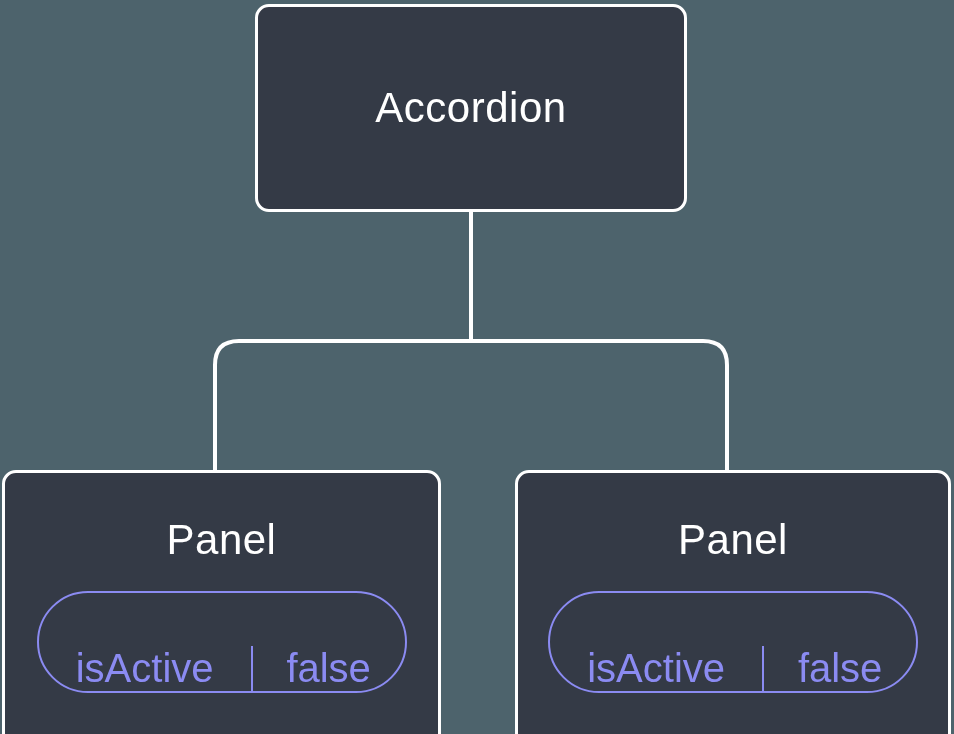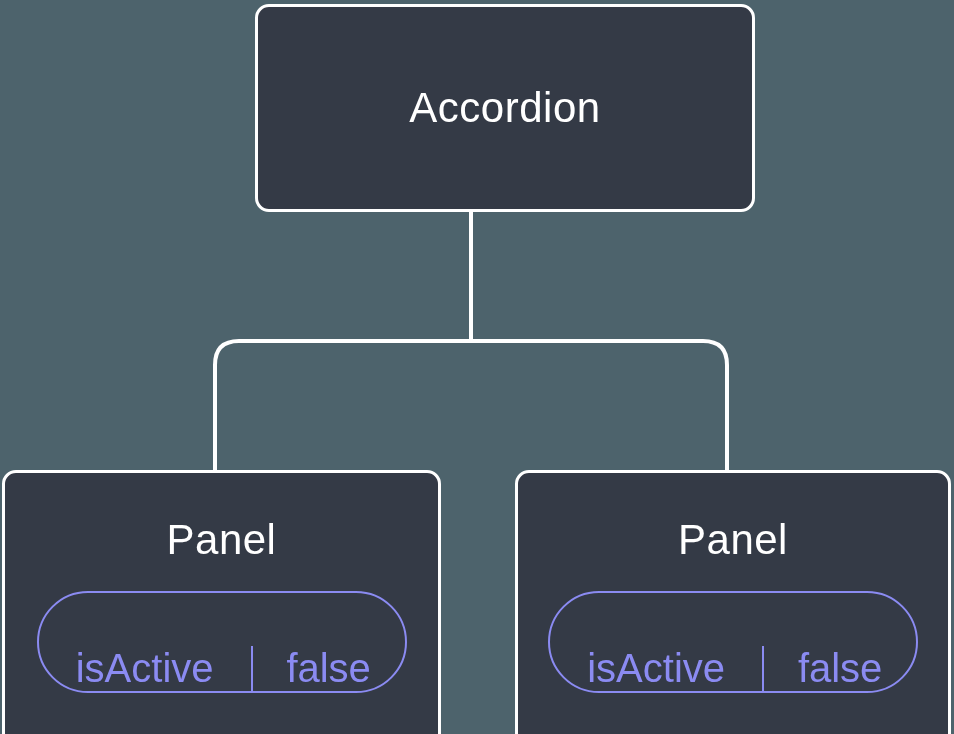--- a/index.html
+++ b/index.html
@@ -25,21 +25,21 @@
     position: absolute;
     background: var(--node-fill, #343A46);
     border: 3px solid var(--node-border, #FFFFFF);
     border-radius: 14px;
     box-sizing: border-box;
     color: var(--node-text, #FFFFFF);
   }
   .node-root {
     left: 255px;
     top: 4px;
-    width: 500px;
+    width: 432px;
     height: 208px;
     display: flex;
     align-items: center;
     justify-content: center;
   }
   .node-title {
     font-size: 42px;
     font-weight: 500;
     letter-spacing: 0.5px;
   }

